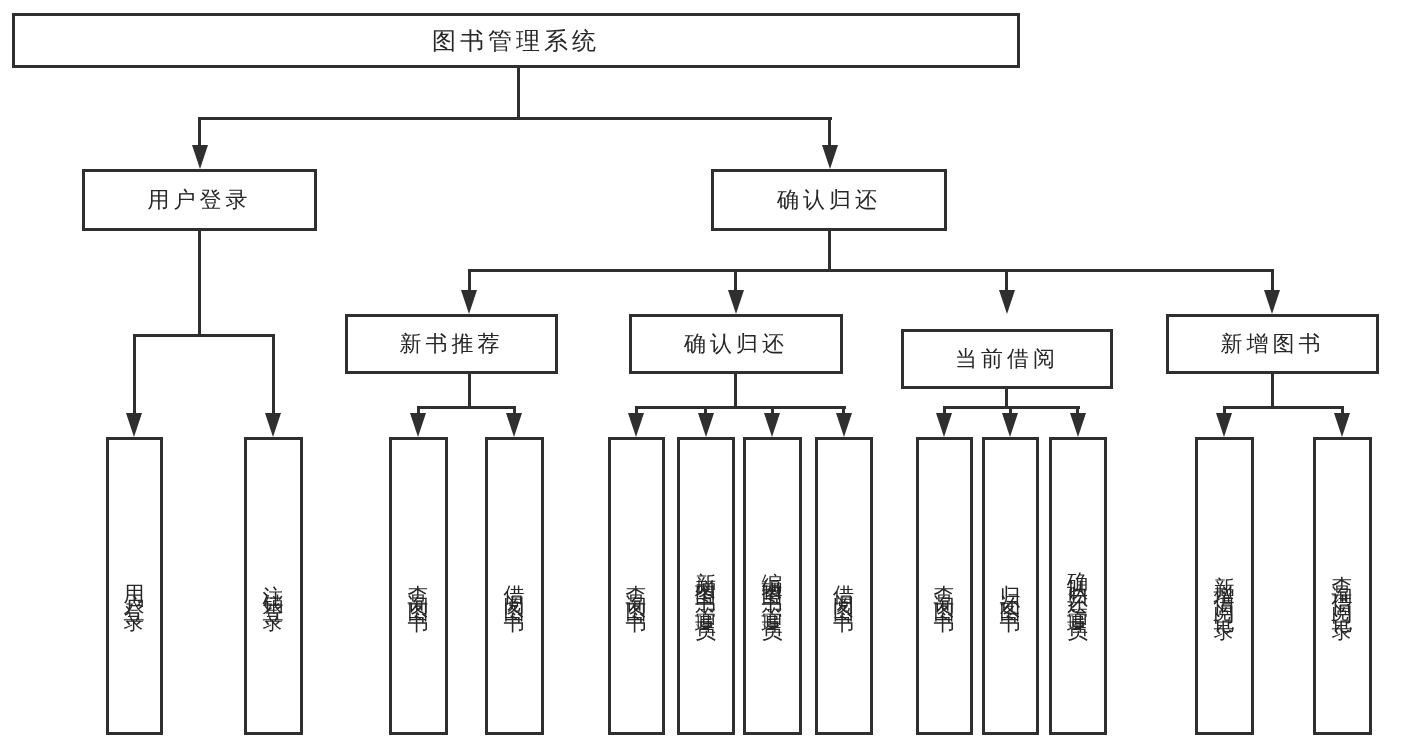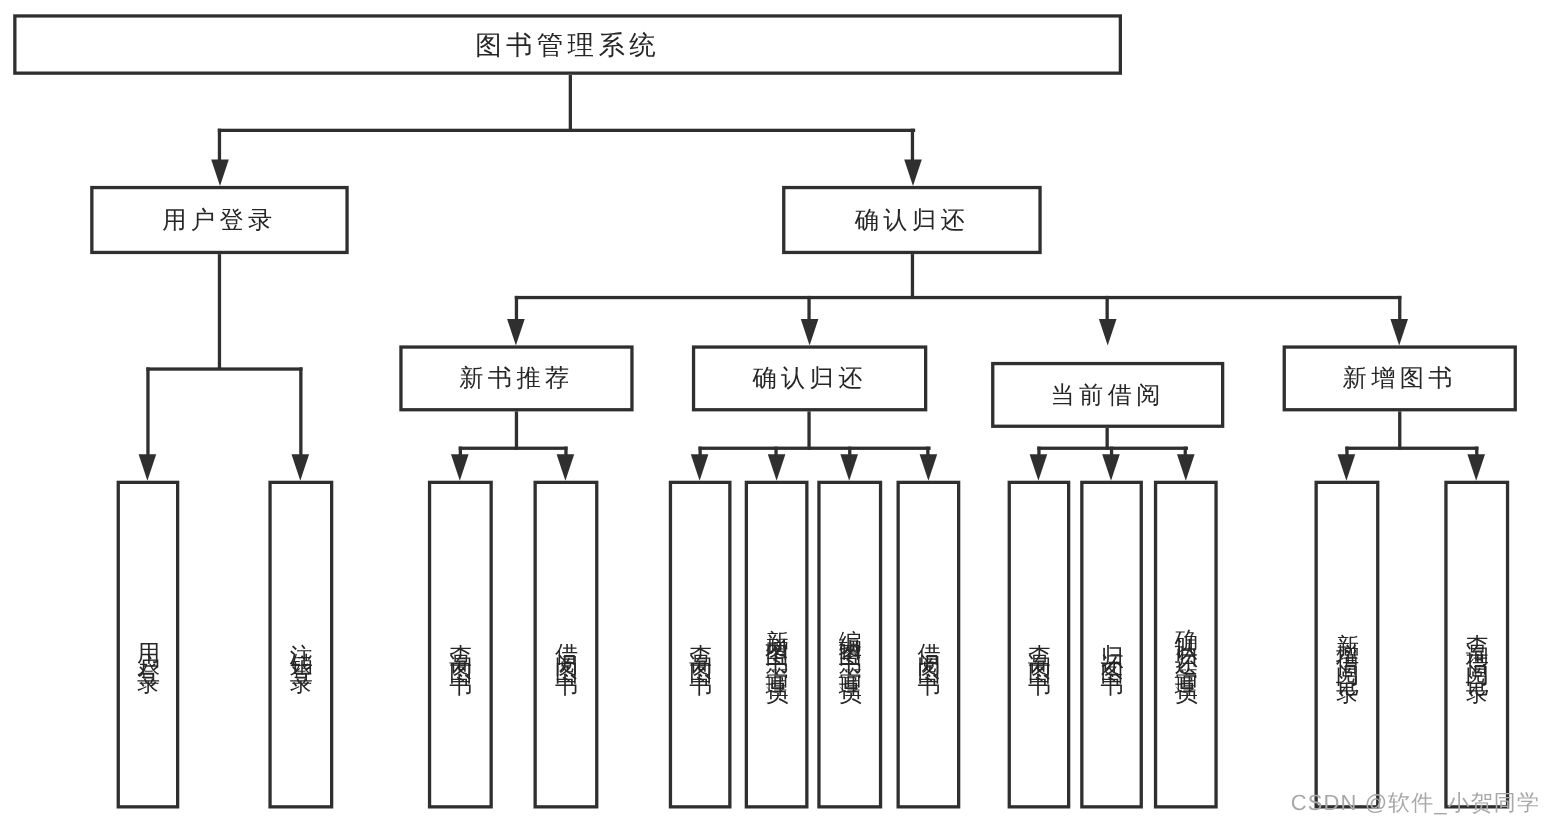--- a/index.html
+++ b/index.html
@@ -95,21 +95,21 @@
   <div class="ln" style="left:1223px;top:406px;width:3px;height:10px;"></div>
   <div class="arr" style="left:1216px;top:413px;"></div>
   <div class="ln" style="left:1341px;top:406px;width:3px;height:10px;"></div>
   <div class="arr" style="left:1334px;top:413px;"></div>
 
   <div class="hbox title" style="left:12px;top:13px;width:1008px;height:55px;">图书管理系统</div>
 
   <div class="hbox" style="left:82px;top:169px;width:235px;height:62px;">用户登录</div>
   <div class="hbox" style="left:711px;top:169px;width:236px;height:62px;">确认归还</div>
 
-  <div class="hbox" style="left:363px;top:314px;width:213px;height:60px;">新书推荐</div>
+  <div class="hbox" style="left:345px;top:314px;width:213px;height:60px;">新书推荐</div>
   <div class="hbox" style="left:629px;top:314px;width:214px;height:60px;">确认归还</div>
   <div class="hbox" style="left:901px;top:329px;width:212px;height:60px;">当前借阅</div>
   <div class="hbox" style="left:1166px;top:314px;width:213px;height:60px;">新增图书</div>
 
   <div class="vbox" style="left:106px;width:57px;">
     <span class="vtext">用户登录</span>
   </div>
   <div class="vbox" style="left:244px;width:59px;">
     <span class="vtext">注销登录</span>
   </div>
@@ -144,15 +144,14 @@
     <span class="vtext long">确认归还（管理员）</span>
   </div>
 
   <div class="vbox" style="left:1195px;width:59px;">
     <span class="vtext">新增借阅记录</span>
   </div>
   <div class="vbox" style="left:1313px;width:59px;">
     <span class="vtext">查询借阅记录</span>
   </div>
 
-  <div class="watermark">CSDN @软件_小贺同学</div>
 
 </div>
 
 </body></html>

